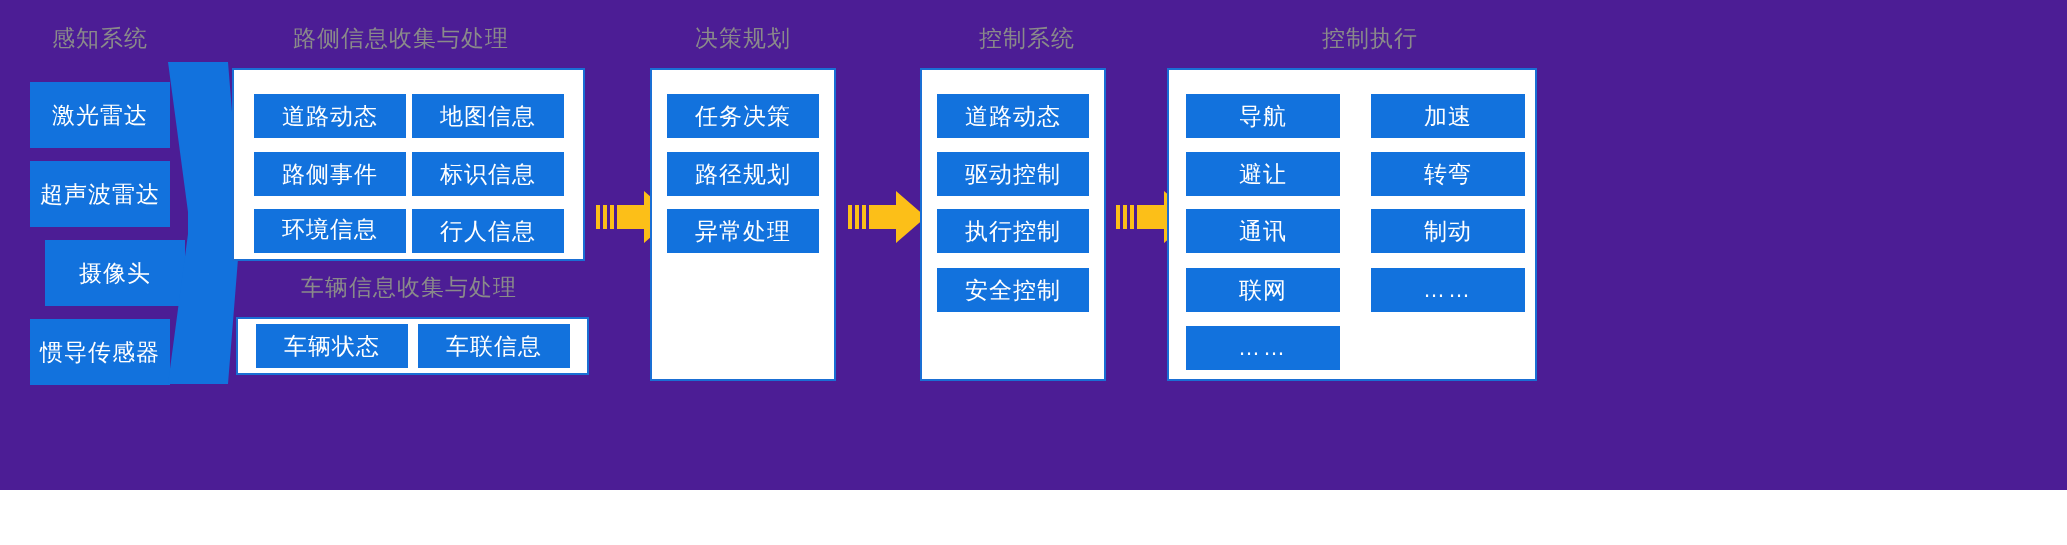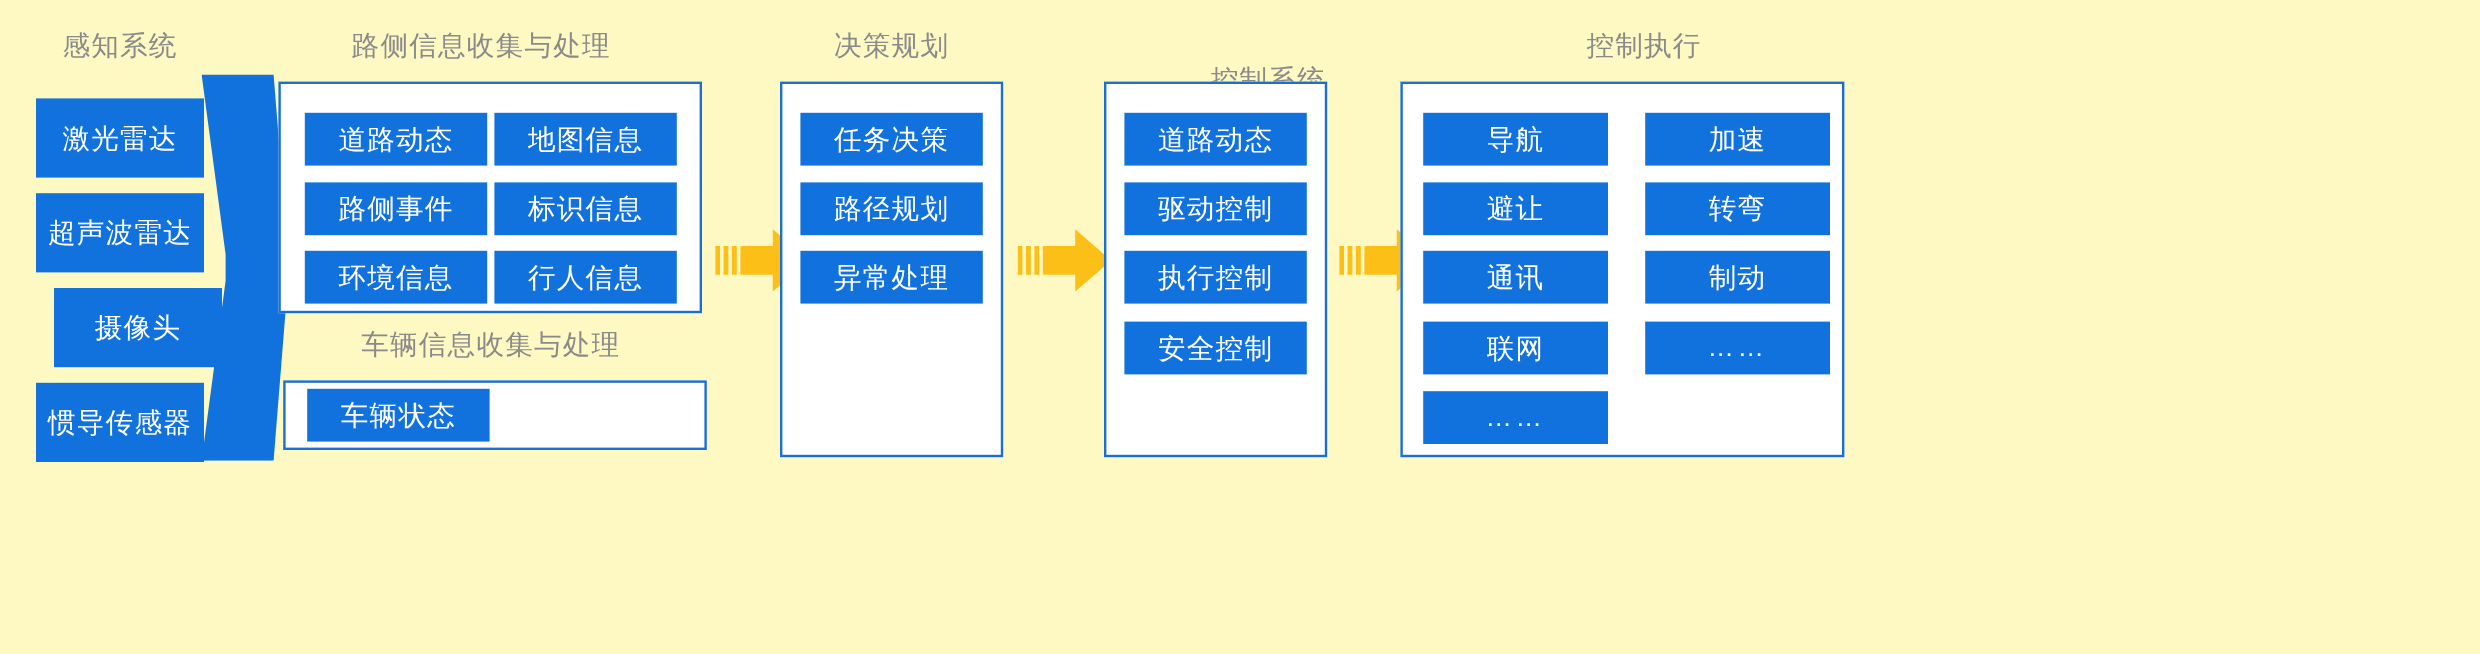--- a/index.html
+++ b/index.html
@@ -11,22 +11,22 @@
     width: 2067px;
     height: 545px;
     font-family: "Liberation Sans", "DejaVu Sans", sans-serif;
     overflow: hidden;
     position: relative;
   }
 
   #stage {
     position: relative;
     width: 2067px;
-    height: 545px;
-    background: #fef9c3;
+    height: 490px;
+    background: #4c1d95;
   }
 
   
   .col-title {
     position: absolute;
     color: #8a8a8a;
     font-size: 23px;
     line-height: 28px;
     white-space: nowrap;
     letter-spacing: 1px;
@@ -91,31 +91,32 @@
   <svg class="funnel" viewBox="0 0 72 322" preserveAspectRatio="none">
     <polygon points="0,0 60,0 72,150 72,172 60,322 0,322 20,172 20,150" fill="#1272dd"></polygon>
   </svg>
 
   <div class="col-title" style="left:278px; top:24px; width:246px;">路侧信息收集与处理</div>
 
   <div class="panel" style="left:232px; top:68px; width:353px; height:193px;"></div>
 
   <div class="chip" style="left:254px; top:94px; width:152px; height:44px;">道路动态</div>
   <div class="chip" style="left:254px; top:152px; width:152px; height:44px;">路侧事件</div>
-  <div class="chip" style="left:254px; top:209px; width:152px; height:44px;">环境信息</div>
+  <div class="chip" style="left:254px; top:209px; width:152px; height:44px;font-family:Liberation Mono, monospace;">环境信息</div>
 
   <div class="chip" style="left:412px; top:94px; width:152px; height:44px;">地图信息</div>
   <div class="chip" style="left:412px; top:152px; width:152px; height:44px;">标识信息</div>
   <div class="chip" style="left:412px; top:209px; width:152px; height:44px;">行人信息</div>
 
   <div class="col-title" style="left:286px; top:273px; width:246px;">车辆信息收集与处理</div>
 
   <div class="panel" style="left:236px; top:317px; width:353px; height:58px;"></div>
 
   <div class="chip" style="left:256px; top:324px; width:152px; height:44px;">车辆状态</div>
+  <div class="chip" style="left:418px; top:324px; width:152px; height:44px;">车联信息</div>
 
   <svg class="flow-arrow" viewBox="0 0 78 52" preserveAspectRatio="none" style="left:596px; top:191px;">
     <rect x="0" y="14" width="4" height="24" fill="#fcbf18"></rect>
     <rect x="7" y="14" width="4" height="24" fill="#fcbf18"></rect>
     <rect x="14" y="14" width="4" height="24" fill="#fcbf18"></rect>
     <path d="M21,14 L48,14 L48,0 L78,26 L48,52 L48,38 L21,38 Z" fill="#fcbf18"></path>
   </svg>
 
   <div class="col-title" style="left:645px; top:24px; width:196px;">决策规划</div>
 
@@ -125,21 +126,21 @@
   <div class="chip" style="left:667px; top:152px; width:152px; height:44px;">路径规划</div>
   <div class="chip" style="left:667px; top:209px; width:152px; height:44px;">异常处理</div>
 
   <svg class="flow-arrow" viewBox="0 0 78 52" preserveAspectRatio="none" style="left:848px; top:191px;">
     <rect x="0" y="14" width="4" height="24" fill="#fcbf18"></rect>
     <rect x="7" y="14" width="4" height="24" fill="#fcbf18"></rect>
     <rect x="14" y="14" width="4" height="24" fill="#fcbf18"></rect>
     <path d="M21,14 L48,14 L48,0 L78,26 L48,52 L48,38 L21,38 Z" fill="#fcbf18"></path>
   </svg>
 
-  <div class="col-title" style="left:959px; top:24px; width:196px;margin-top:28px;">控制系统</div>
+  <div class="col-title" style="left:929px; top:24px; width:196px;">控制系统</div>
 
   <div class="panel" style="left:920px; top:68px; width:186px; height:313px;"></div>
 
   <div class="chip" style="left:937px; top:94px; width:152px; height:44px;">道路动态</div>
   <div class="chip" style="left:937px; top:152px; width:152px; height:44px;">驱动控制</div>
   <div class="chip" style="left:937px; top:209px; width:152px; height:44px;">执行控制</div>
   <div class="chip" style="left:937px; top:268px; width:152px; height:44px;">安全控制</div>
 
   <svg class="flow-arrow" viewBox="0 0 78 52" preserveAspectRatio="none" style="left:1116px; top:191px;">
     <rect x="0" y="14" width="4" height="24" fill="#fcbf18"></rect>

